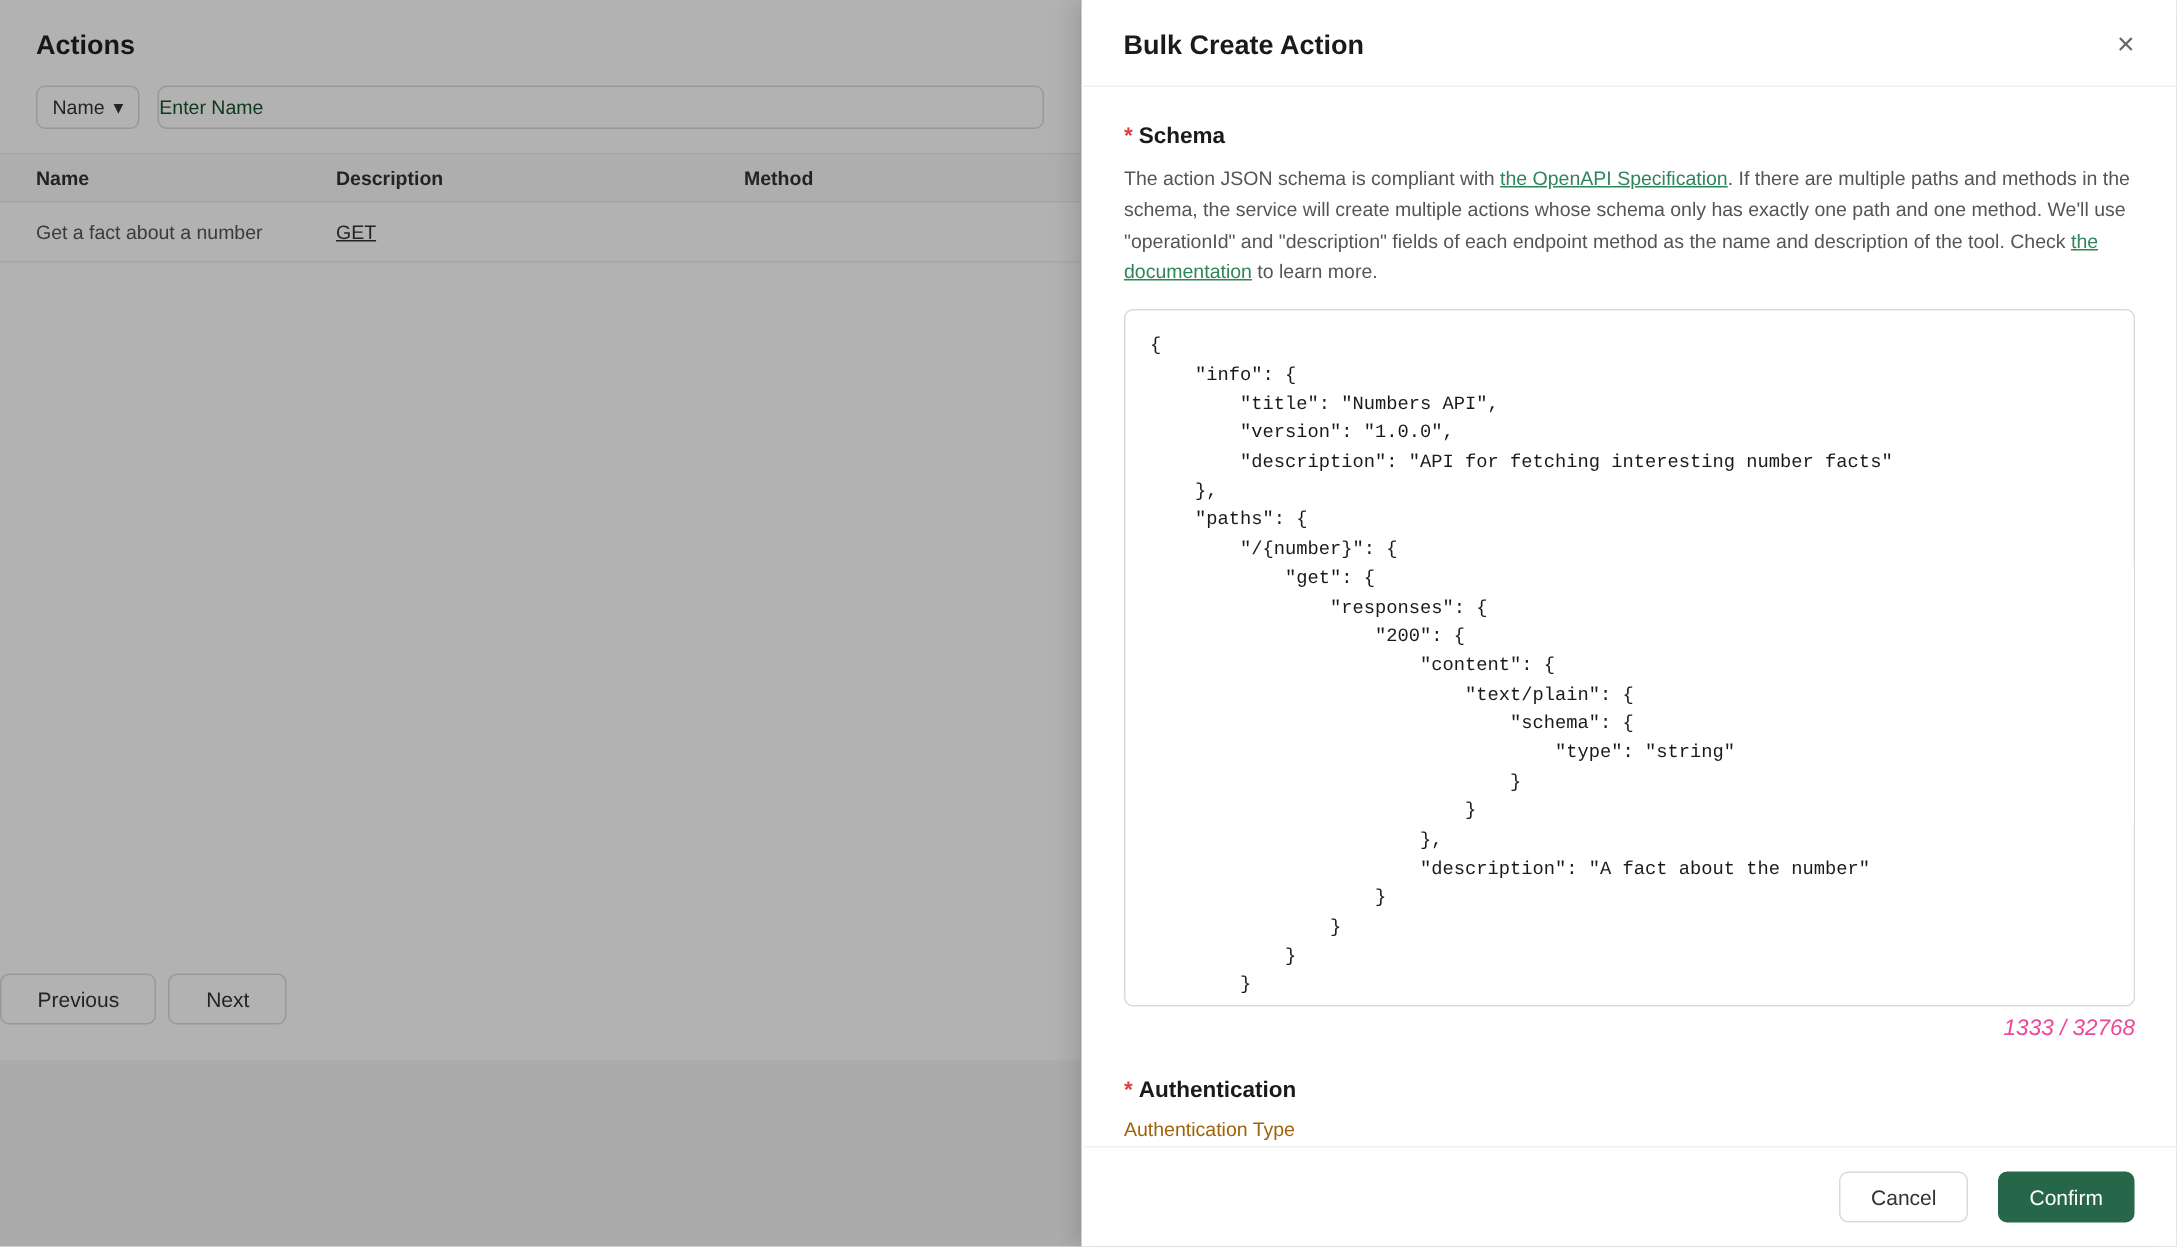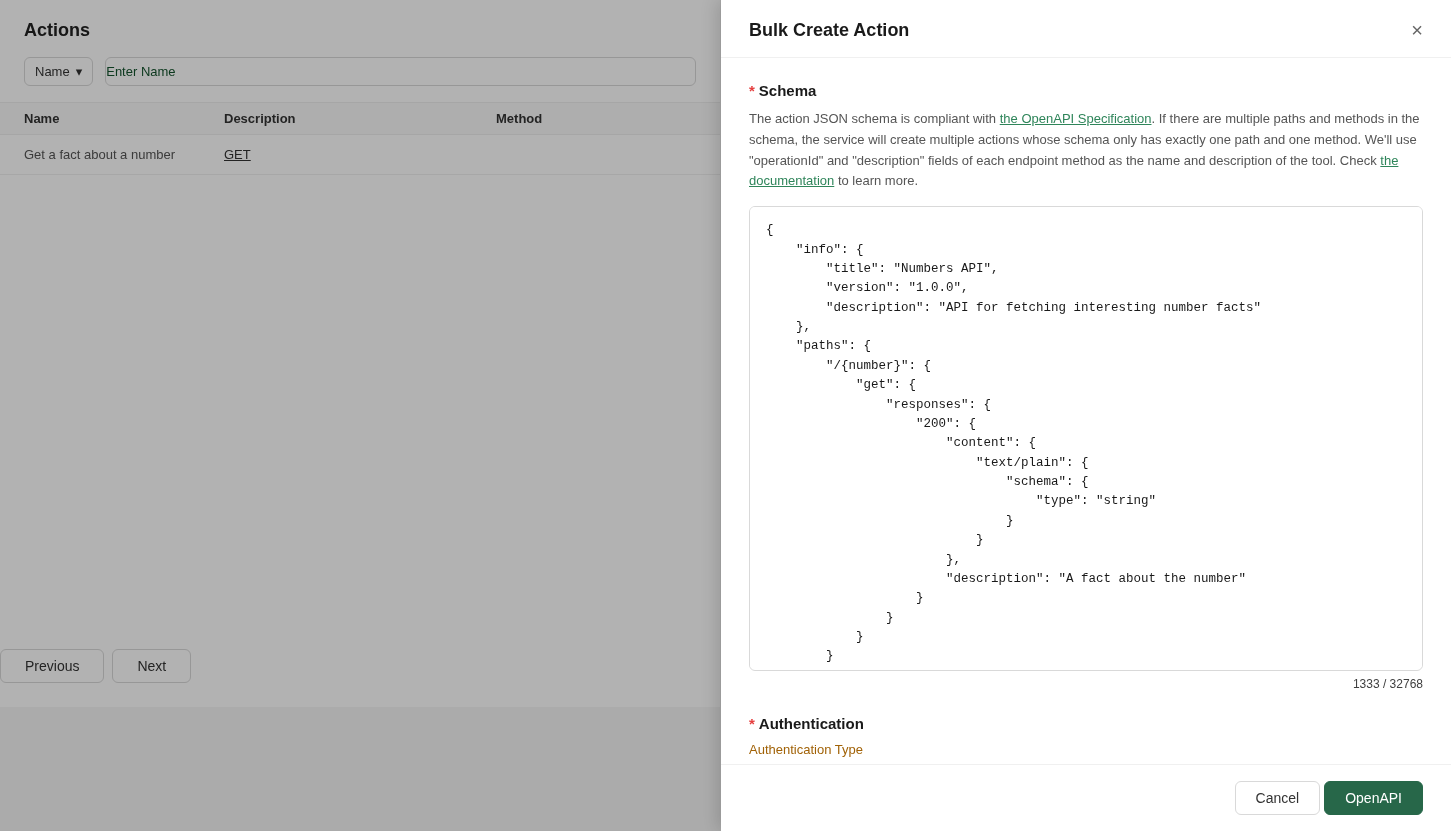--- a/index.html
+++ b/index.html
@@ -173,40 +173,41 @@
       background: #fff;
       border: none;
       outline: none;
       padding: 14px 16px;
       resize: none;
       line-height: 1.55;
       overflow-y: scroll;
     }
     .char-count {
       text-align: right;
-      font-size: 12px;
-      color: #404040;
+      font-size: 15px;
+      color: #ec4899;
       margin-bottom: 24px;
+      font-style: italic;
     }
 
     
     .auth-section { margin-top: 8px; }
     .auth-type-label {
       font-size: 13px;
       color: #a16207;
       margin-bottom: 10px;
     }
 
     
     .modal-footer {
       padding: 16px 28px;
       border-top: 1px solid #f0f0f0;
       display: flex;
       justify-content: flex-end;
-      gap: 4px;
+      gap: 20px;
     }
     .btn-cancel {
       padding: 8px 20px;
       border: 1px solid #d9d9d9;
       border-radius: 6px;
       background: #fff;
       color: #333;
       font-size: 14px;
       cursor: pointer;
     }
@@ -303,15 +304,15 @@
     <div class="section-label auth-section">
       <span class="required-star">*</span>
       <span>Authentication</span>
     </div>
     <div class="auth-type-label">Authentication Type</div>
 
   </div>
 
   <div class="modal-footer">
     <button class="btn-cancel">Cancel</button>
-    <button class="btn-confirm">OpenAPI</button>
+    <button class="btn-confirm">Confirm</button>
   </div>
 </div>
 
 </body></html>

